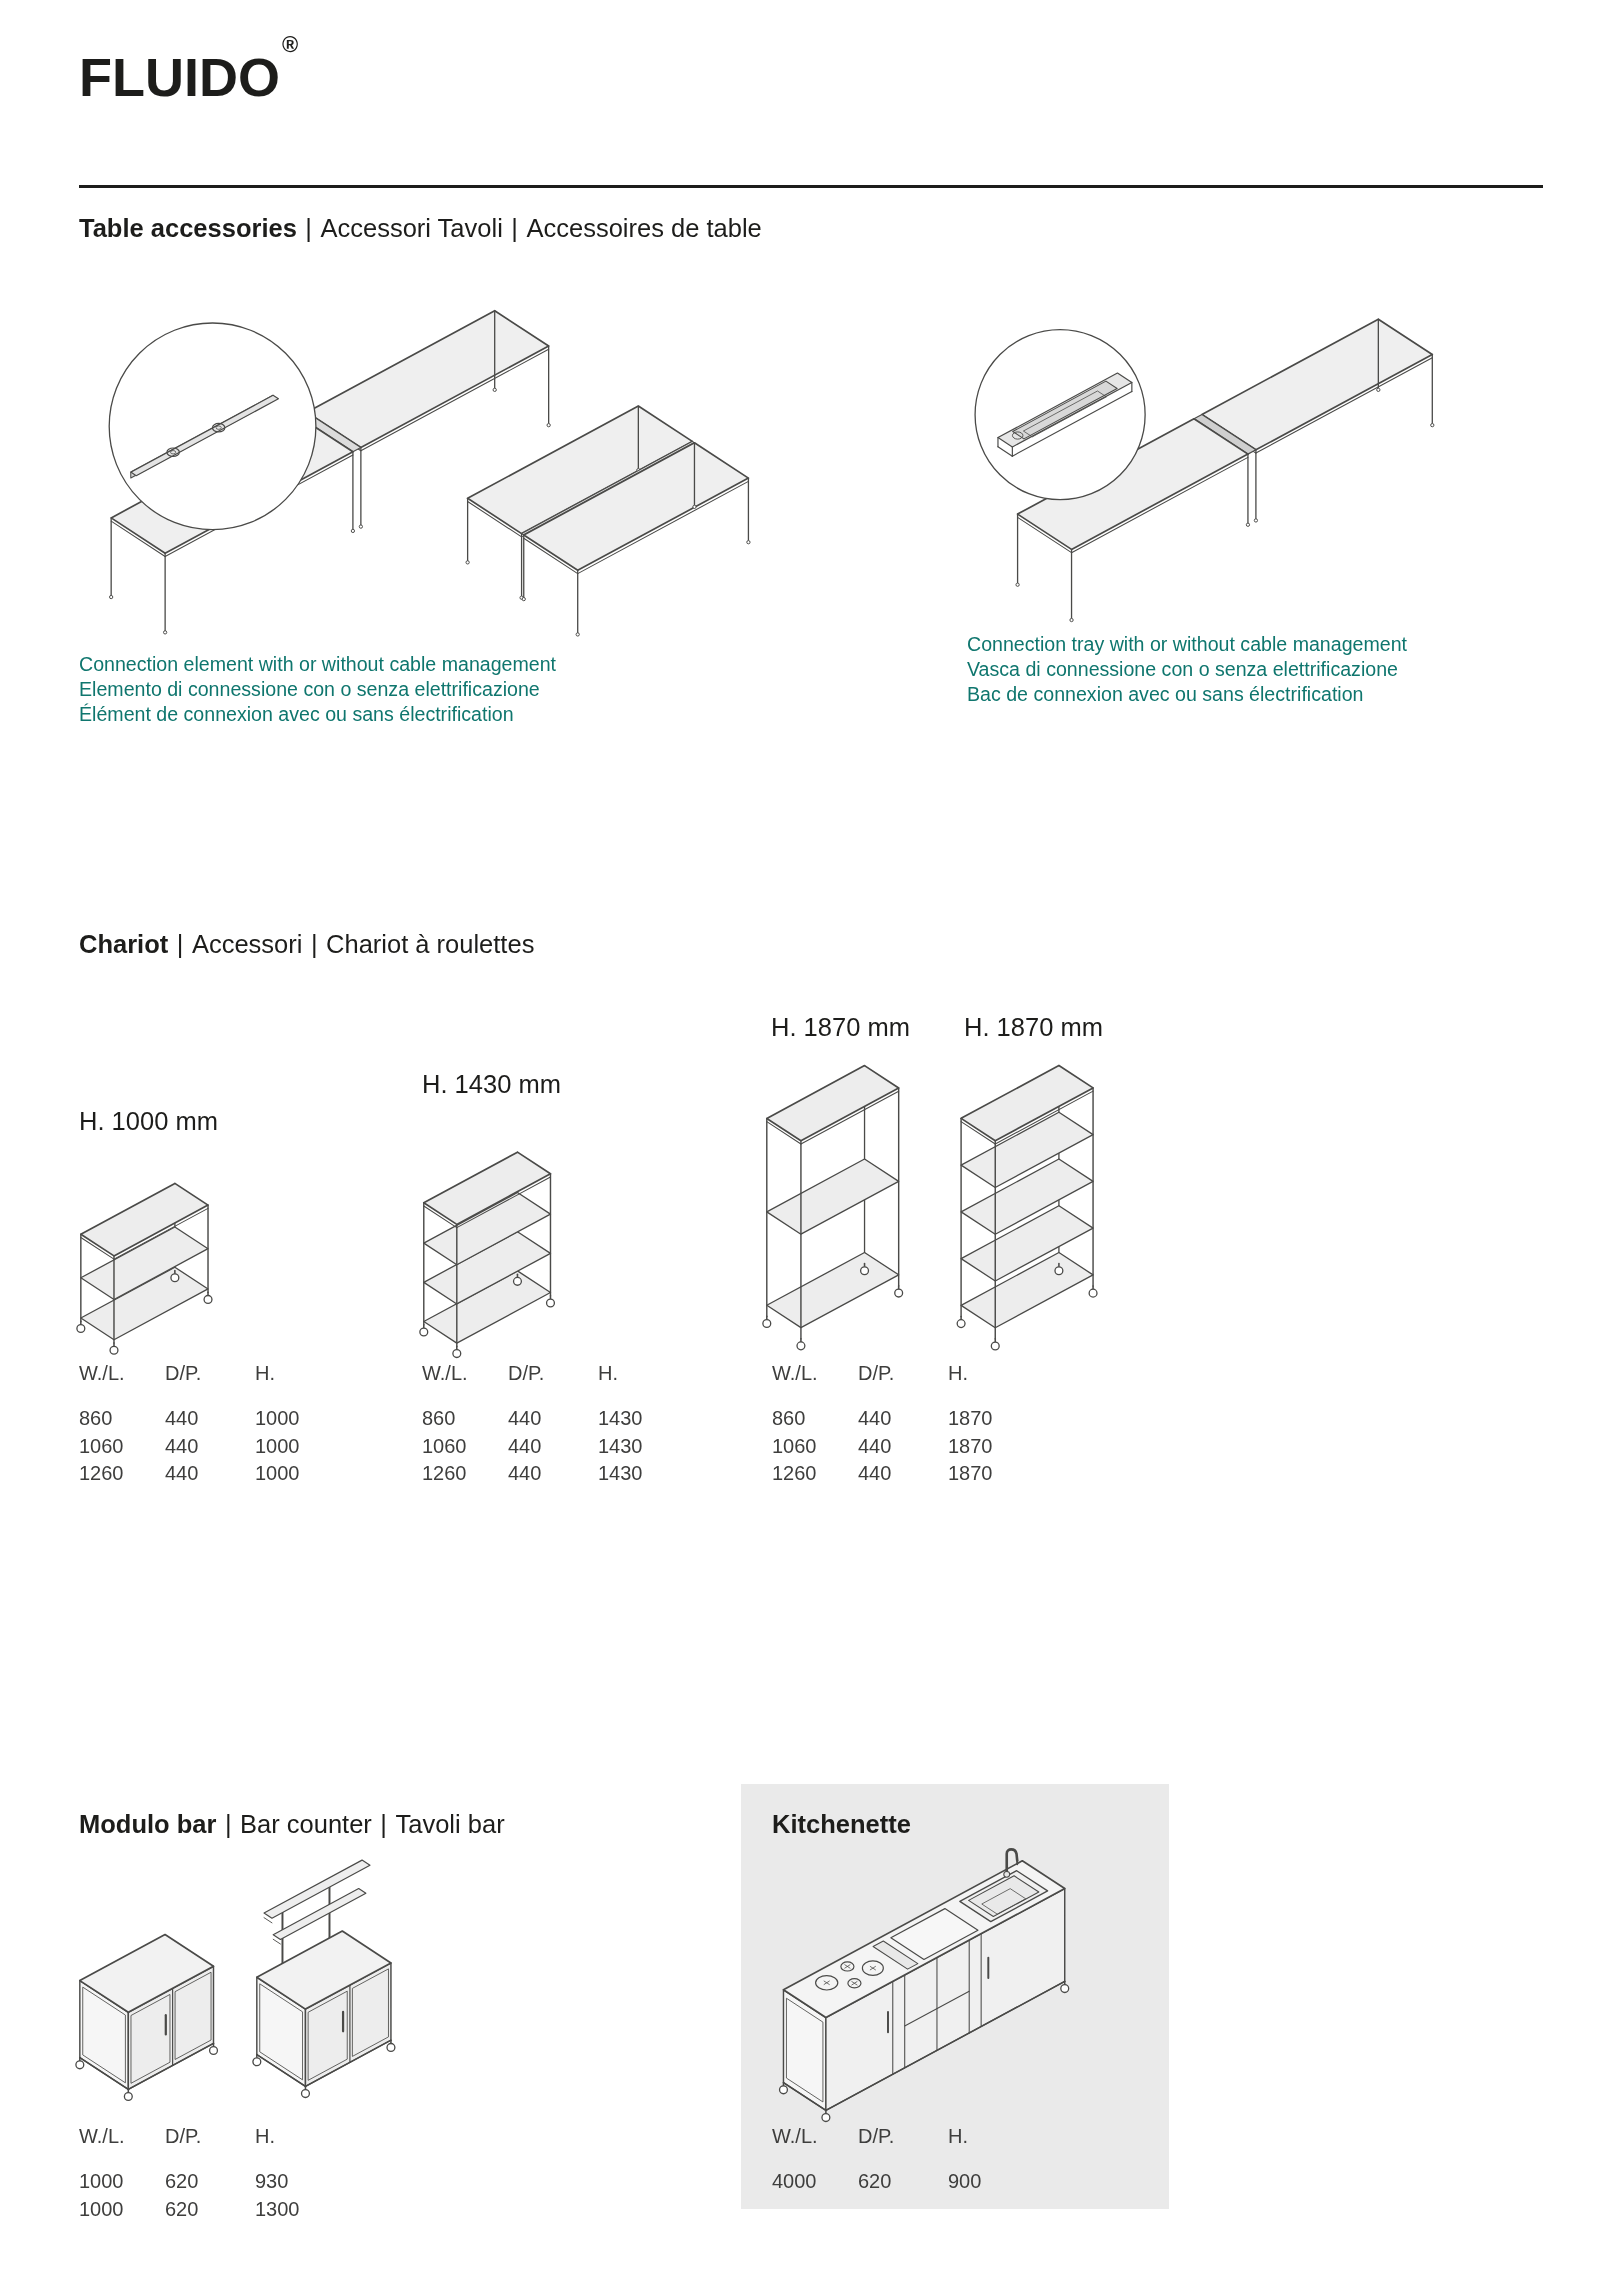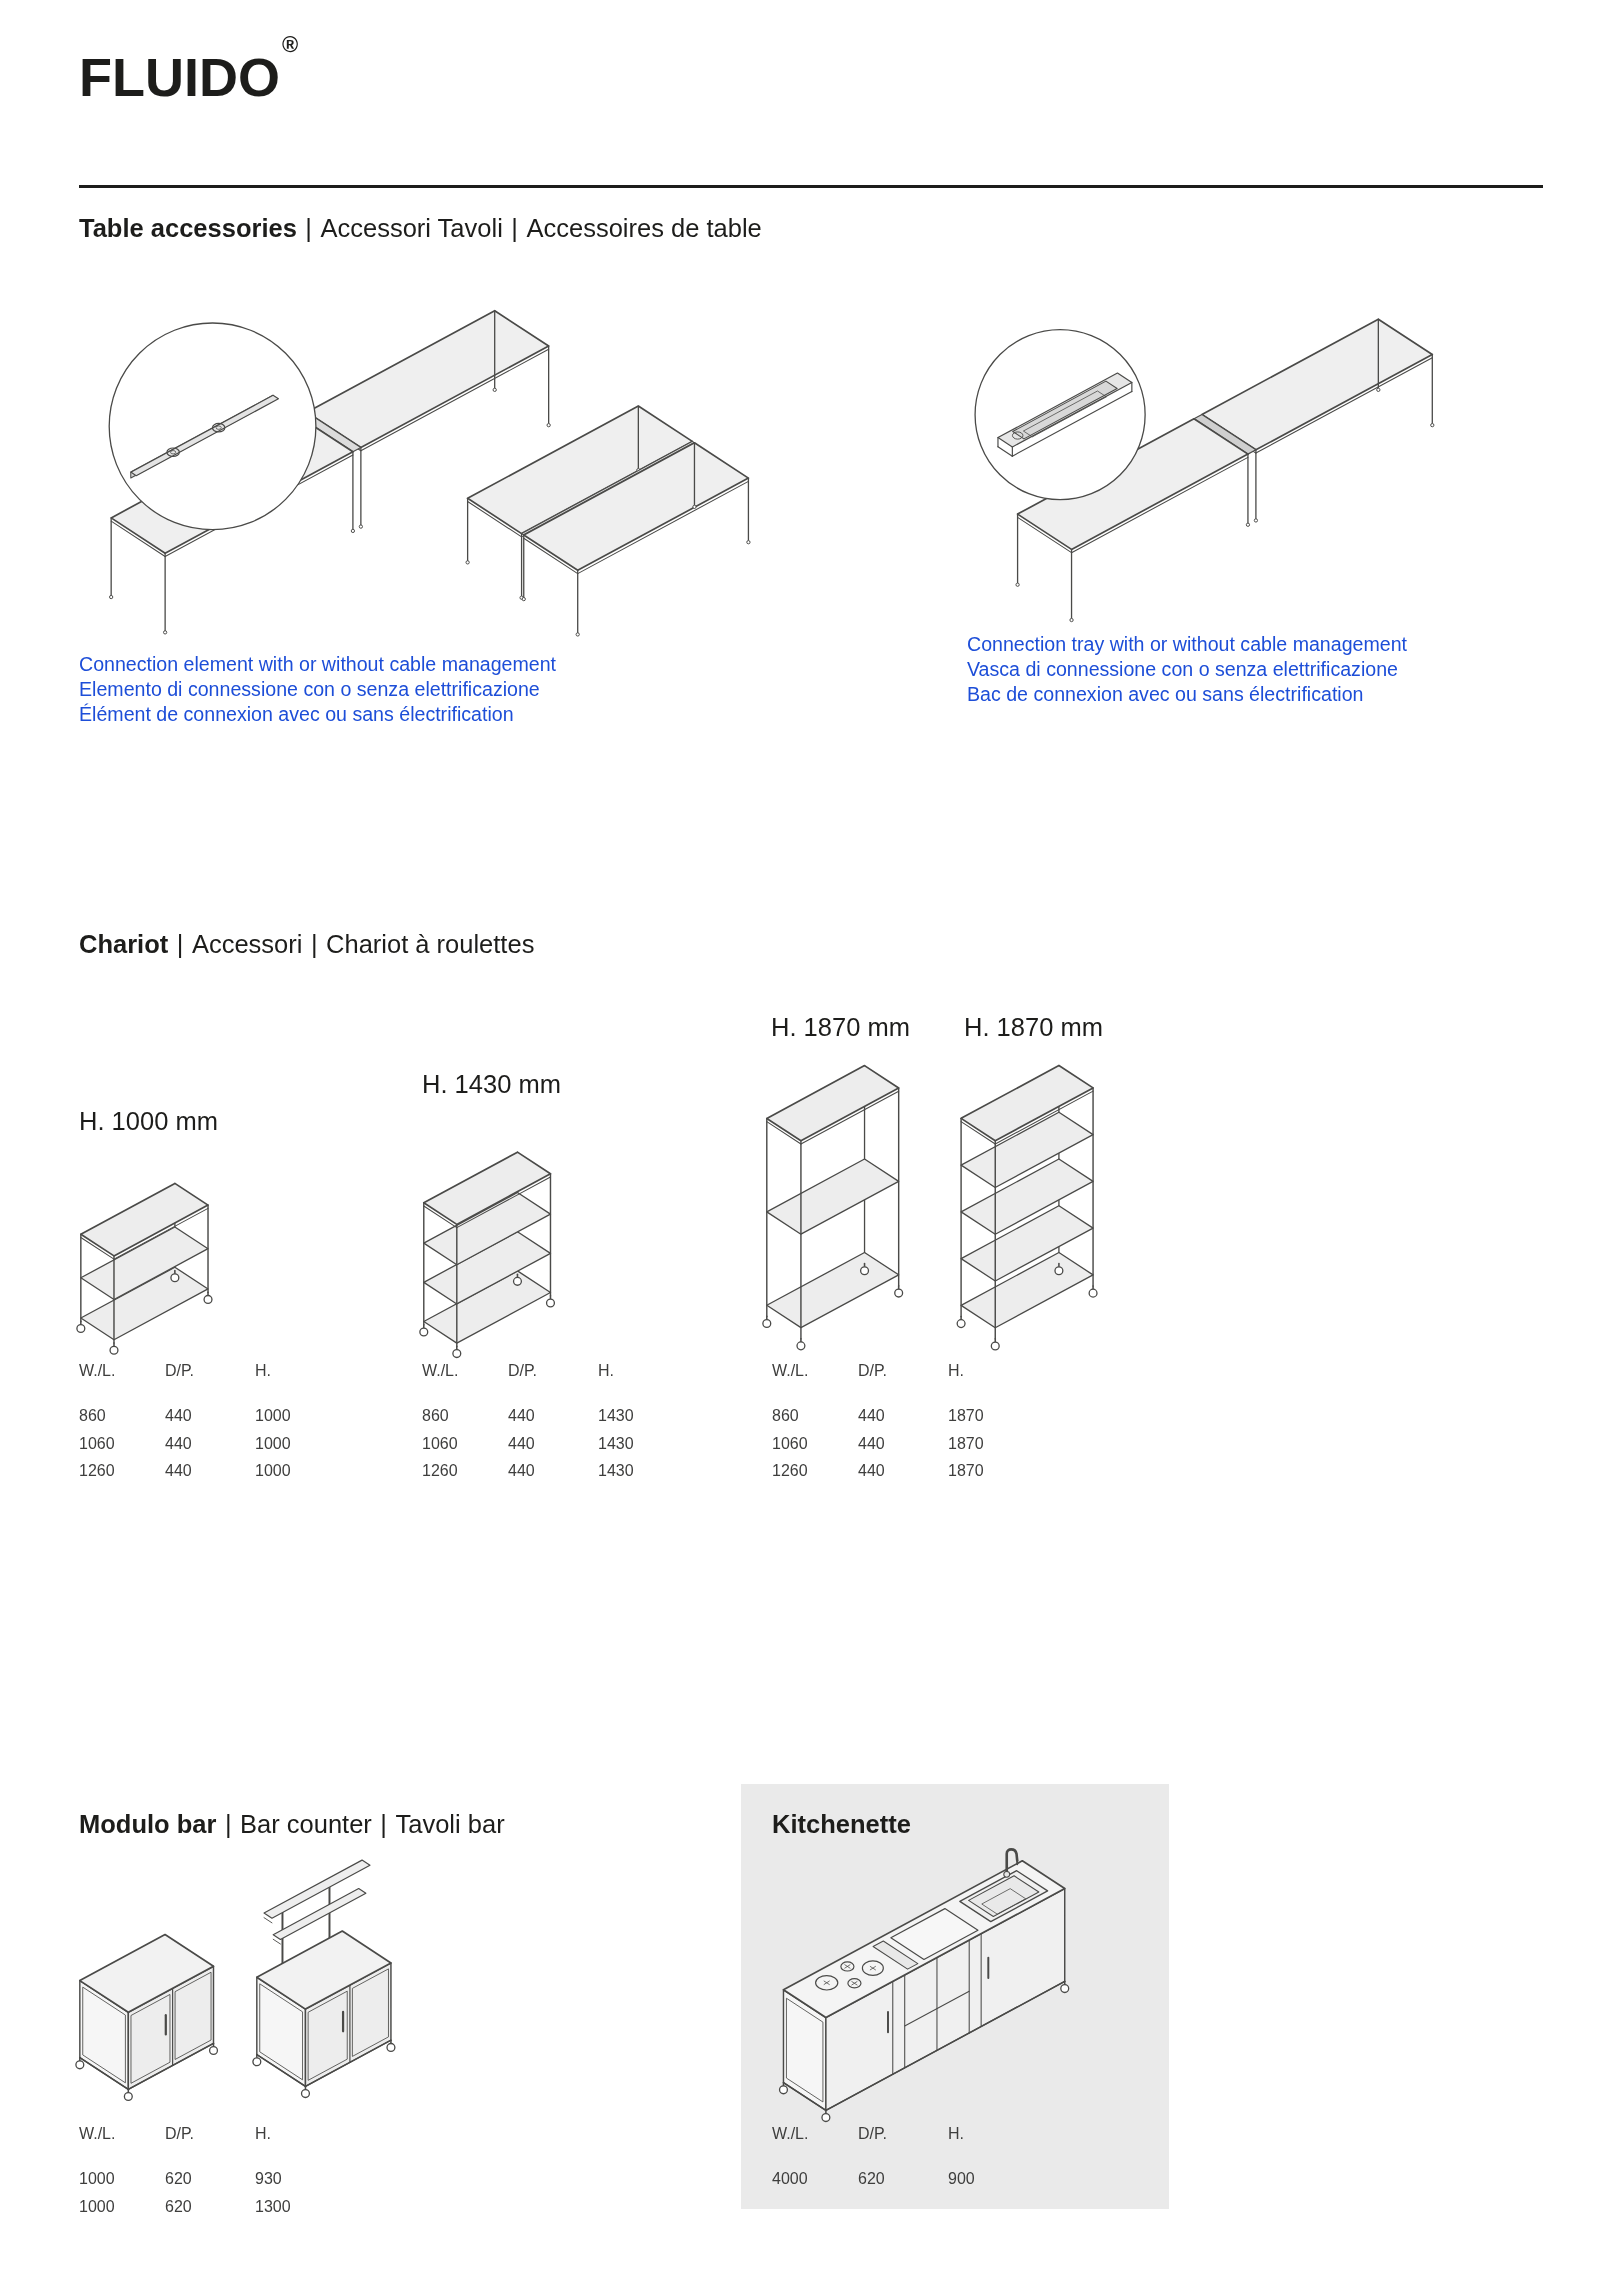--- a/index.html
+++ b/index.html
@@ -8,25 +8,25 @@
     font-family:"Liberation Sans","DejaVu Sans",sans-serif;color:#1d1d1b;
     overflow:hidden;
   }
   .abs{position:absolute;}
   .brand{font-size:54px;font-weight:700;letter-spacing:0;line-height:1;}
   .brand sup{font-size:22px;font-weight:700;position:relative;top:-25px;left:2px;}
   .rule{height:2.6px;background:#1d1d1b;}
   .h2{font-size:25.5px;line-height:1.2;white-space:nowrap;}
   .h2 .b{font-weight:700;}
   .h2 .sep{font-weight:400;margin:0 8.5px;}
-  .caption{font-size:19.6px;line-height:25px;color:#1d4ed8;}
+  .caption{font-size:19.6px;line-height:25px;color:#0f766e;}
   .hlabel{font-size:25.5px;font-weight:400;white-space:nowrap;}
   .dims{position:absolute;display:grid;grid-template-columns:86px 90px 105px;
         grid-template-rows:45px;grid-auto-rows:27.5px;
-        font-size:16px;color:#3e3e3d;line-height:1;}
+        font-size:20px;color:#3e3e3d;line-height:1;}
   .dims span{display:block;}
   .panel{background:#eaeaea;}
   svg{position:absolute;overflow:visible;}
 </style>
 </head>
 <body>
 
 <div class="abs brand" style="left:79px;top:50px;"><span>FLUIDO</span><sup>®</sup></div>
 
 <div class="abs rule" style="left:79px;top:185px;width:1464px;"></div>

